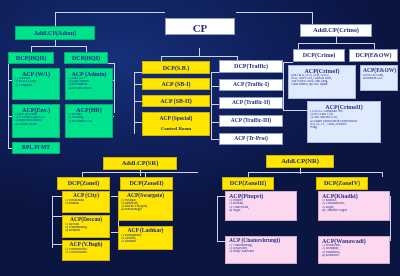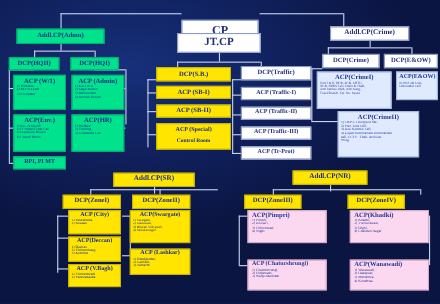--- a/index.html
+++ b/index.html
@@ -122,23 +122,20 @@
   <div class="ln h" style="left:217px;top:196px;width:8px;"></div>
   <div class="ln h" style="left:217px;top:241px;width:8px;"></div>
   <div class="ln v" style="left:390px;top:196px;height:45px;"></div>
   <div class="ln h" style="left:382px;top:196px;width:8px;"></div>
   <div class="ln h" style="left:382px;top:241px;width:8px;"></div>
 
   <div class="box c-white" style="left:165px;top:2px;width:70px;height:17px;padding-top:4px;margin-top:16px;">
     <span class="title" style="font-size:11px;">CP</span>
   </div>
 
-  <div class="box c-white" style="left:161px;top:30px;width:76px;height:18px;padding-top:3px;">
-    <span class="title" style="font-size:10px;">JT.CP</span>
-  </div>
 
   <div class="box c-green" style="left:15px;top:26px;width:80px;height:14px;padding-top:3px;">
     <span class="title" style="font-size:6px;">Addl.CP(Admn)</span>
   </div>
 
   <div class="box c-green" style="left:8px;top:52px;width:46px;height:12px;padding-top:2px;">
     <span class="title" style="font-size:6px;">DCP(HQII)</span>
   </div>
 
   <div class="box c-green" style="left:64px;top:52px;width:44px;height:12px;padding-top:2px;">

